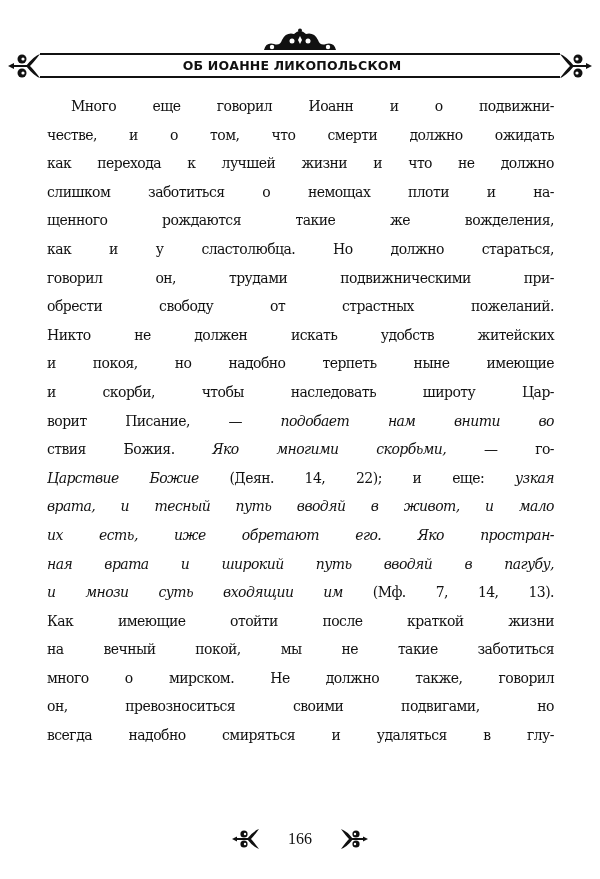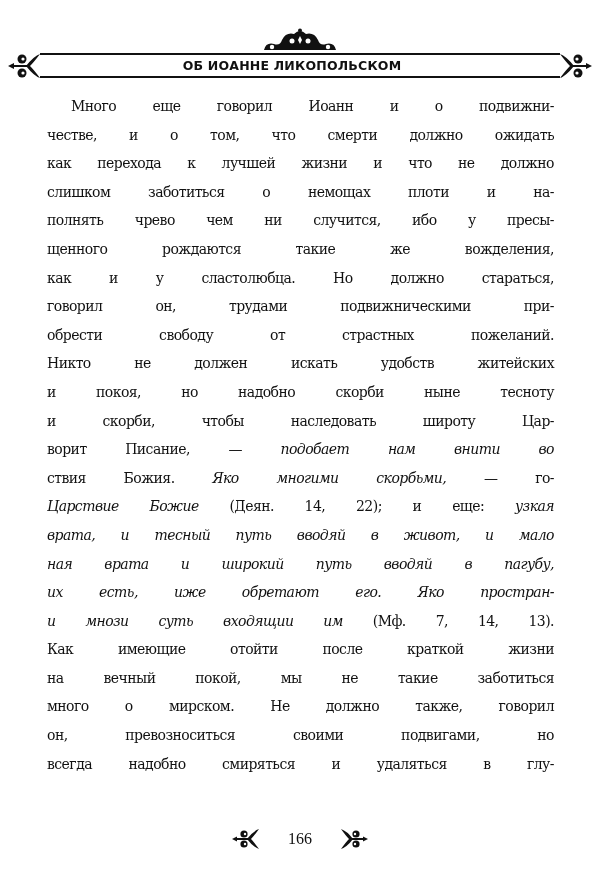--- a/index.html
+++ b/index.html
@@ -149,35 +149,34 @@
     </g>
   </svg>
   <div class="running-title">ОБ ИОАННЕ ЛИКОПОЛЬСКОМ</div>
 </div>
 
 <div class="body-text">
   <span class="line indent">Много еще говорил Иоанн и о подвижни-</span>
   <span class="line">честве, и о том, что смерти должно ожидать</span>
   <span class="line">как перехода к лучшей жизни и что не должно</span>
   <span class="line">слишком заботиться о немощах плоти и на-</span>
-  <span class="line">полнять чрево чем ни случится, ибо у пресы-</span>
   <span class="line">щенного рождаются такие же вожделения,</span>
   <span class="line">как и у сластолюбца. Но должно стараться,</span>
   <span class="line">говорил он, трудами подвижническими при-</span>
   <span class="line">обрести свободу от страстных пожеланий.</span>
   <span class="line">Никто не должен искать удобств житейских</span>
-  <span class="line">и покоя, но надобно скорби ныне тесноту</span>
+  <span class="line">и покоя, но надобно терпеть ныне имеющие</span>
   <span class="line">и скорби, чтобы наследовать широту Цар-</span>
 
   <span class="line"><span>ворит Писание, — </span><span class="it">подобает нам внити во</span></span>
   <span class="line"><span>ствия Божия. </span><span class="it">Яко многими скорбьми,</span><span> — го-</span></span>
   <span class="line"><span class="it">Царствие Божие</span><span> (Деян. 14, 22); и еще: </span><span class="it">узкая</span></span>
   <span class="line it">врата, и тесный путь вводяй в живот, и мало</span>
+  <span class="line it">их есть, иже обретают его. Яко простран-</span>
   <span class="line it">ная врата и широкий путь вводяй в пагубу,</span>
-  <span class="line it">их есть, иже обретают его. Яко простран-</span>
   <span class="line"><span class="it">и мнози суть входящии им</span><span> (Мф. 7, 14, 13).</span></span>
 
   <span class="line">Как имеющие отойти после краткой жизни</span>
   <span class="line">на вечный покой, мы не такие заботиться</span>
   <span class="line">много о мирском. Не должно также, говорил</span>
   <span class="line">он, превозноситься своими подвигами, но</span>
   <span class="line">всегда надобно смиряться и удаляться в глу-</span>
 </div>
 
 <div class="footer">

